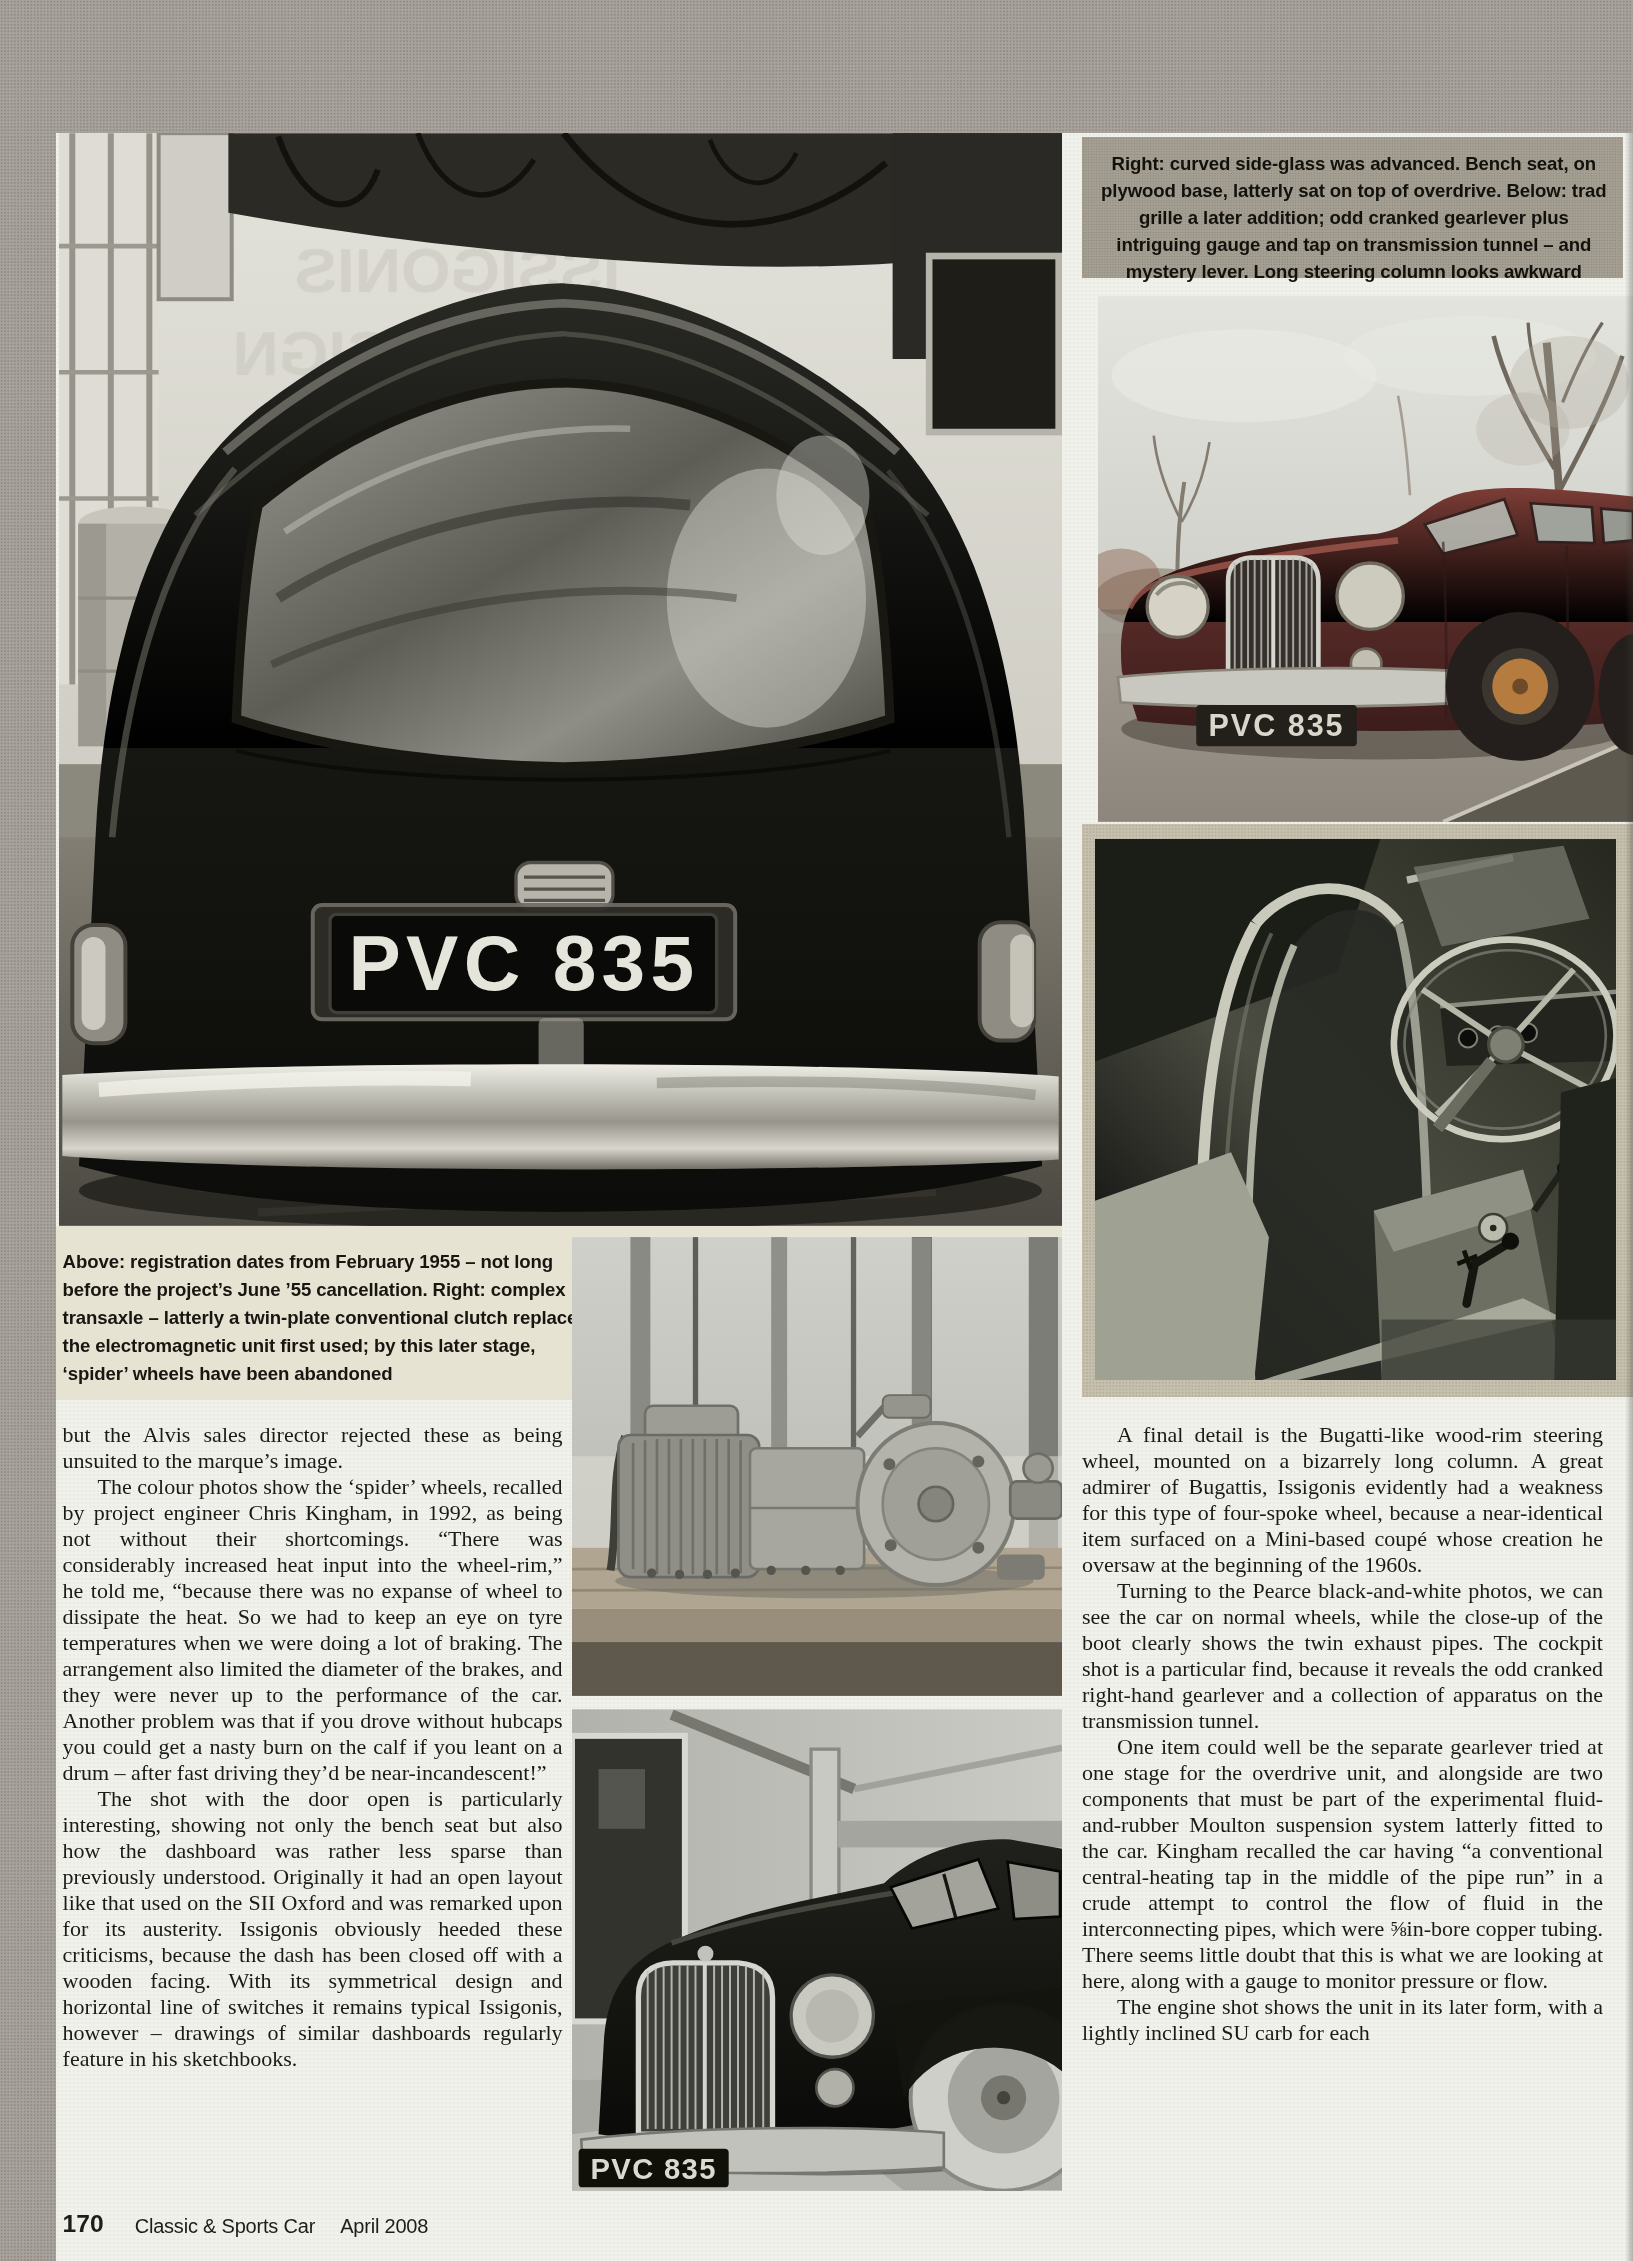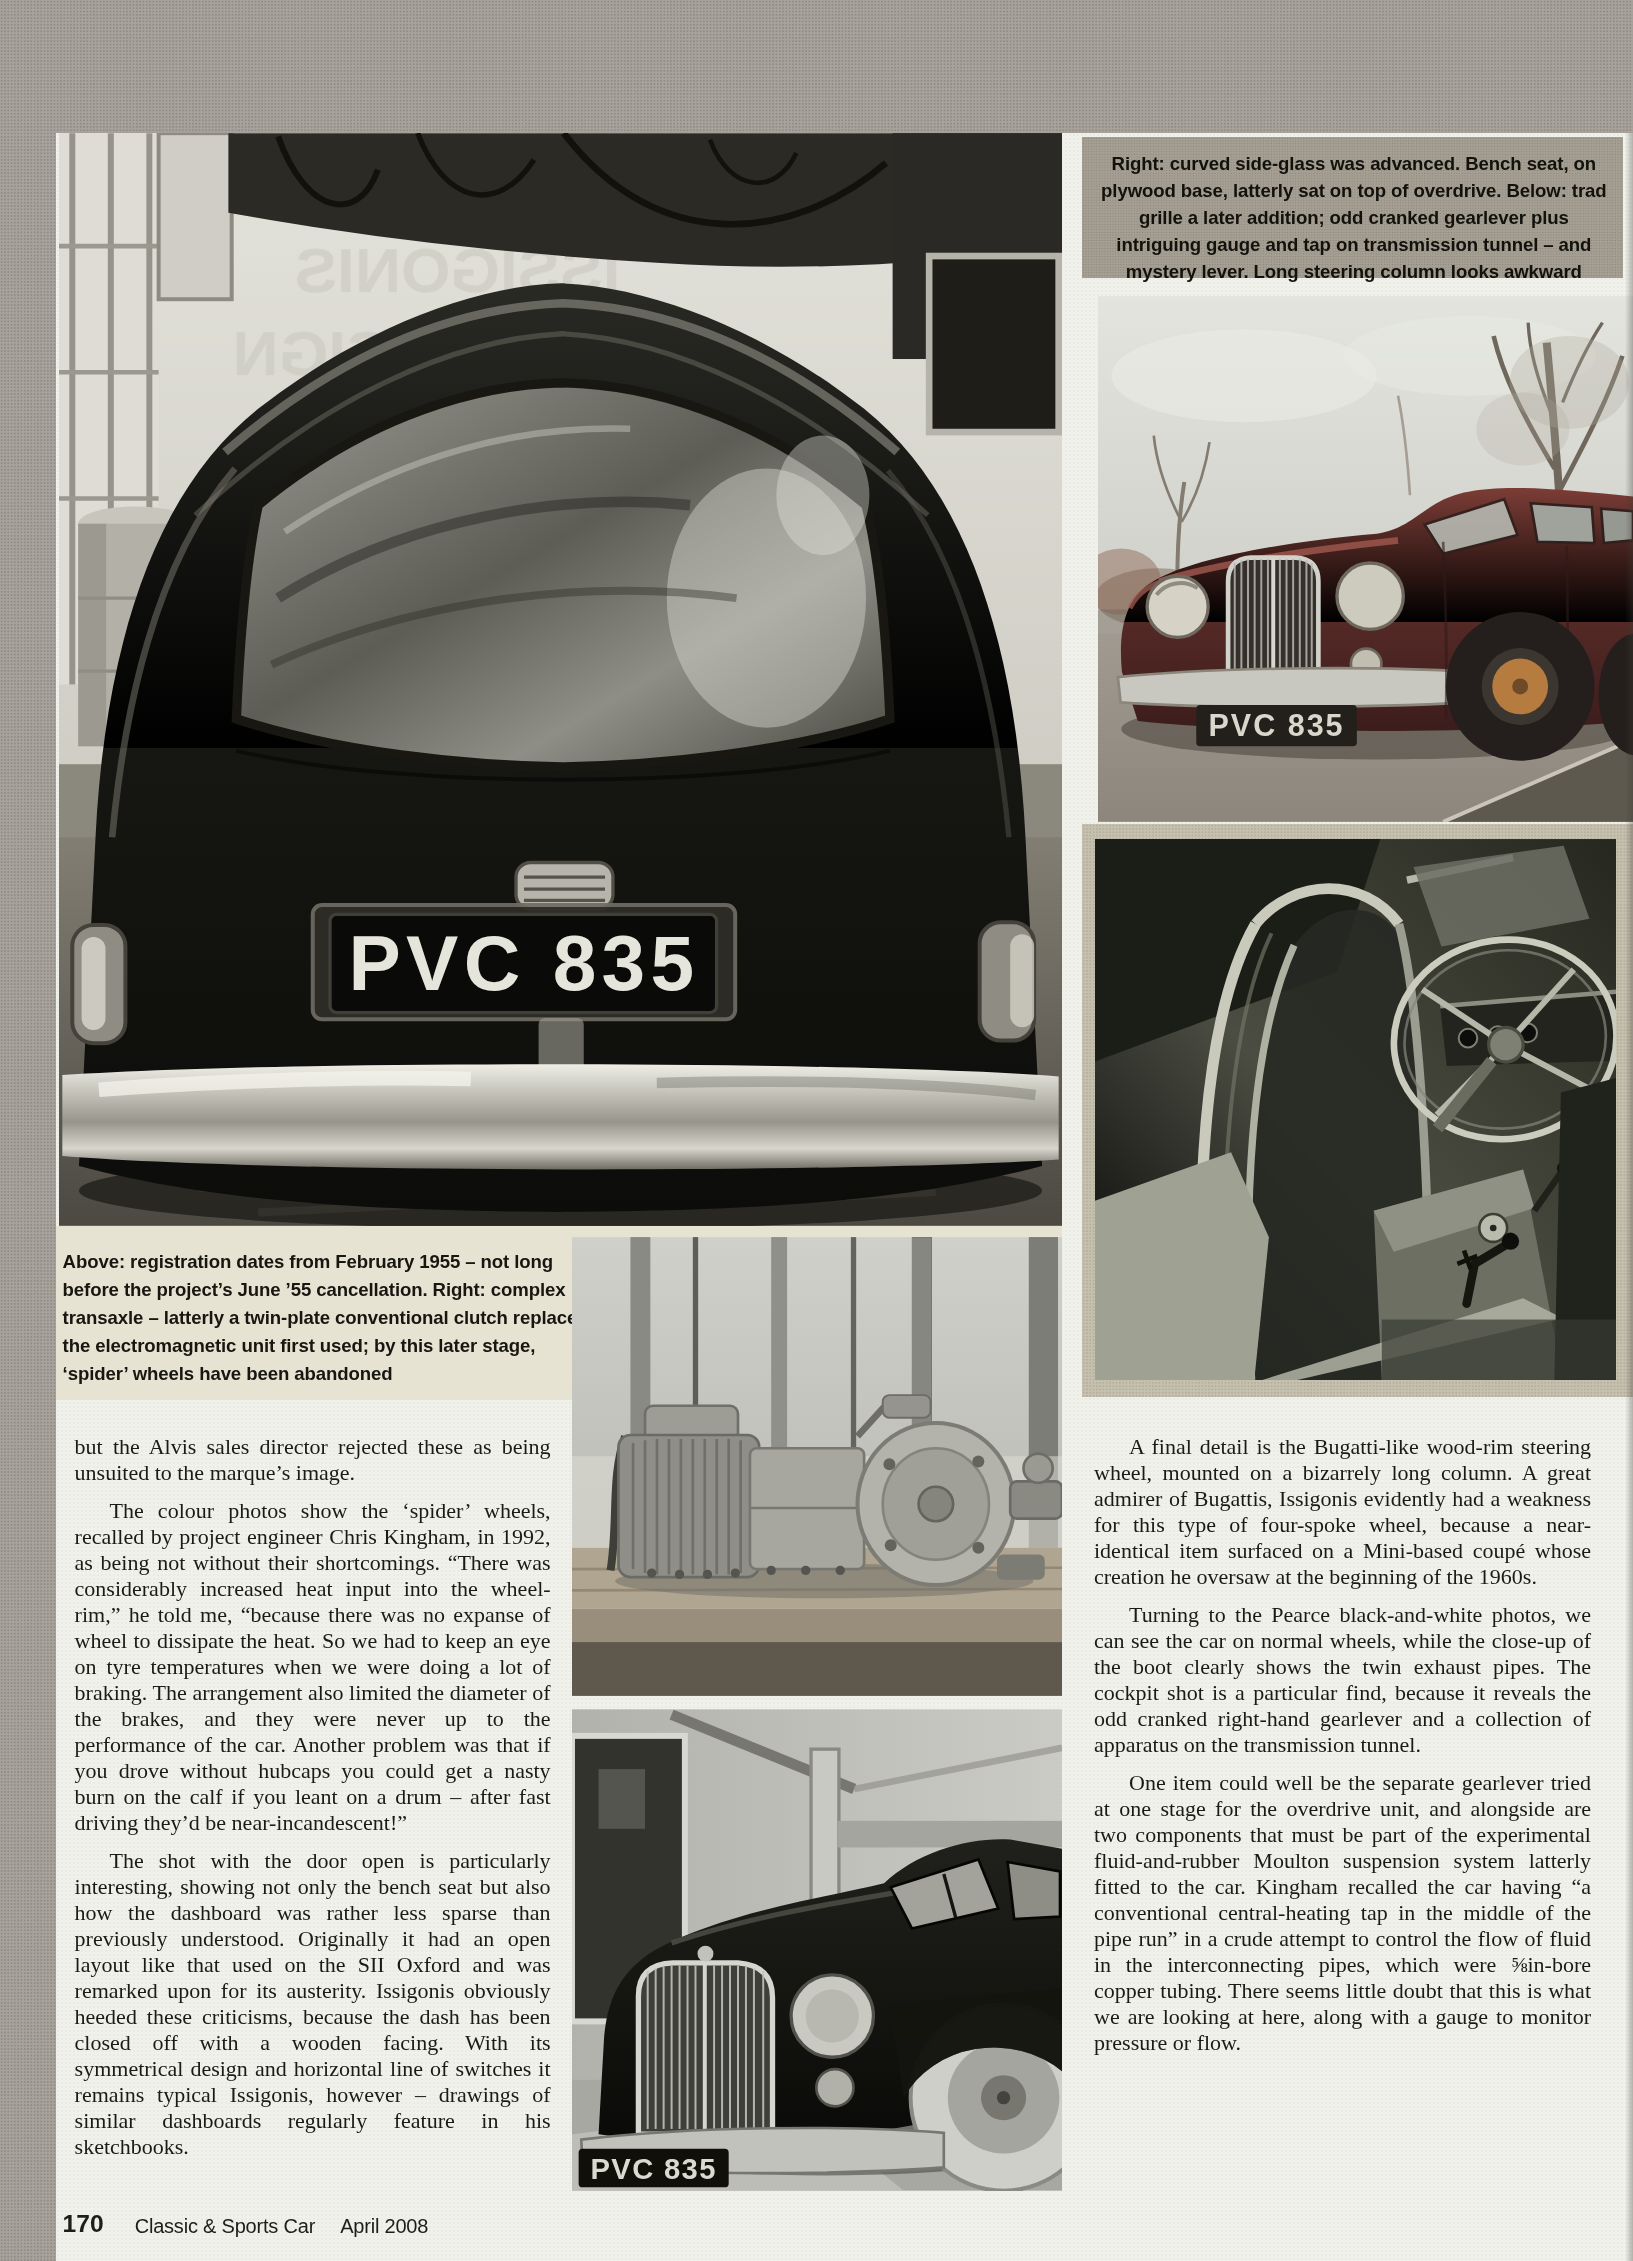--- a/index.html
+++ b/index.html
@@ -38,21 +38,21 @@
     background-color:#c6c0ae;
     background-image:radial-gradient(rgba(70,66,54,.14) 0.7px, transparent 0.9px);
     background-size:3.3px 3.3px;
   }
   .tan-band .photo{left:13.3px;top:15.3px;}
   .col{position:absolute;top:1289px;
     font-family:"Liberation Serif","DejaVu Serif",serif;
     font-size:22px;line-height:26px;color:#1a1a18;text-align:justify;}
   .col-left{left:6.6px;width:500px;}
   .col-right{left:1026px;width:521px;}
-  .col p{margin:12px;text-indent:35px;}
+  .col p{margin:0;text-indent:35px;}
   .col p.cont{text-indent:0;}
   .footer{position:absolute;left:6.6px;top:2077px;display:flex;align-items:flex-end;color:#1d1d1b;}
   .footer .pagenum{font-weight:700;font-size:24.6px;letter-spacing:0;}
   .footer .mag{font-size:20px;margin-left:31px;letter-spacing:-0.2px;}
   .footer .issue{font-size:20px;margin-left:25px;letter-spacing:-0.2px;}
   svg text{font-family:"Liberation Sans","DejaVu Sans",sans-serif;}
 </style>
 </head>
 <body>
 
@@ -475,20 +475,21 @@
 
     <div class="col col-left">
       <p class="cont">but the Alvis sales director rejected these as being unsuited to the marque’s image.</p>
       <p>The colour photos show the ‘spider’ wheels, recalled by project engineer Chris Kingham, in 1992, as being not without their shortcomings. “There was considerably increased heat input into the wheel-rim,” he told me, “because there was no expanse of wheel to dissipate the heat. So we had to keep an eye on tyre temperatures when we were doing a lot of braking. The arrangement also limited the diameter of the brakes, and they were never up to the performance of the car. Another problem was that if you drove without hubcaps you could get a nasty burn on the calf if you leant on a drum – after fast driving they’d be near-incandescent!”</p>
       <p>The shot with the door open is particularly interesting, showing not only the bench seat but also how the dashboard was rather less sparse than previously understood. Originally it had an open layout like that used on the SII Oxford and was remarked upon for its austerity. Issigonis obviously heeded these criticisms, because the dash has been closed off with a wooden facing. With its symmetrical design and horizontal line of switches it remains typical Issigonis, however – drawings of similar dashboards regularly feature in his sketchbooks.</p>
     </div>
     <div class="col col-right">
       <p>A final detail is the Bugatti-like wood-rim steering wheel, mounted on a bizarrely long column. A great admirer of Bugattis, Issigonis evidently had a weakness for this type of four-spoke wheel, because a near-identical item surfaced on a Mini-based coupé whose creation he oversaw at the beginning of the 1960s.</p>
       <p>Turning to the Pearce black-and-white photos, we can see the car on normal wheels, while the close-up of the boot clearly shows the twin exhaust pipes. The cockpit shot is a particular find, because it reveals the odd cranked right-hand gearlever and a collection of apparatus on the transmission tunnel.</p>
       <p>One item could well be the separate gearlever tried at one stage for the overdrive unit, and alongside are two components that must be part of the experimental fluid-and-rubber Moulton suspension system latterly fitted to the car. Kingham recalled the car having “a conventional central-heating tap in the middle of the pipe run” in a crude attempt to control the flow of fluid in the interconnecting pipes, which were ⅝in-bore copper tubing. There seems little doubt that this is what we are looking at here, along with a gauge to monitor pressure or flow.</p>
+      <p>The engine shot shows the unit in its later form, with a lightly inclined SU carb for each</p>
     </div>
 
     <div class="footer">
       <span class="pagenum">170</span>
       <span class="mag">Classic &amp; Sports Car</span>
       <span class="issue">April 2008</span>
     </div>
 
     <div class="edge-shade"></div>
   </div>

